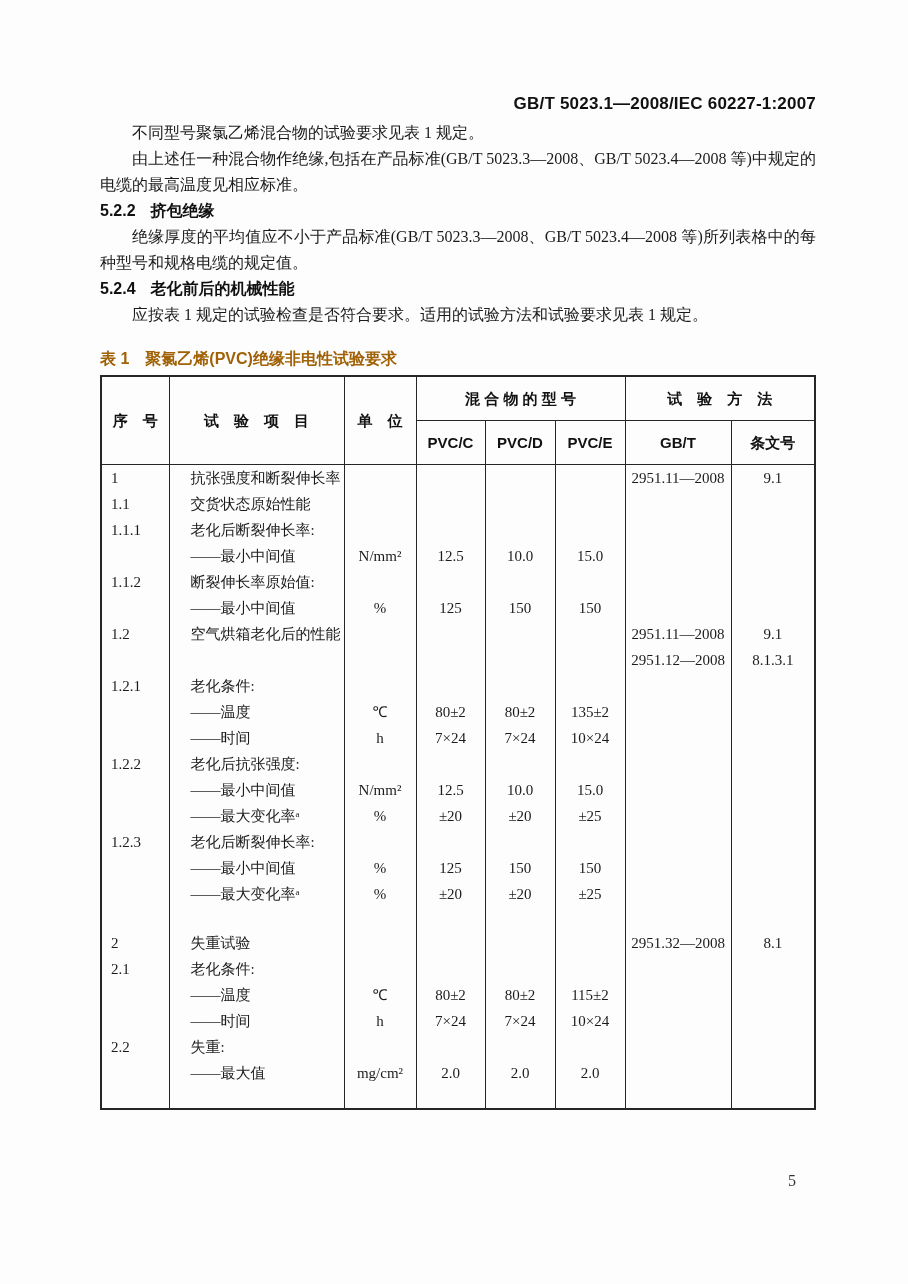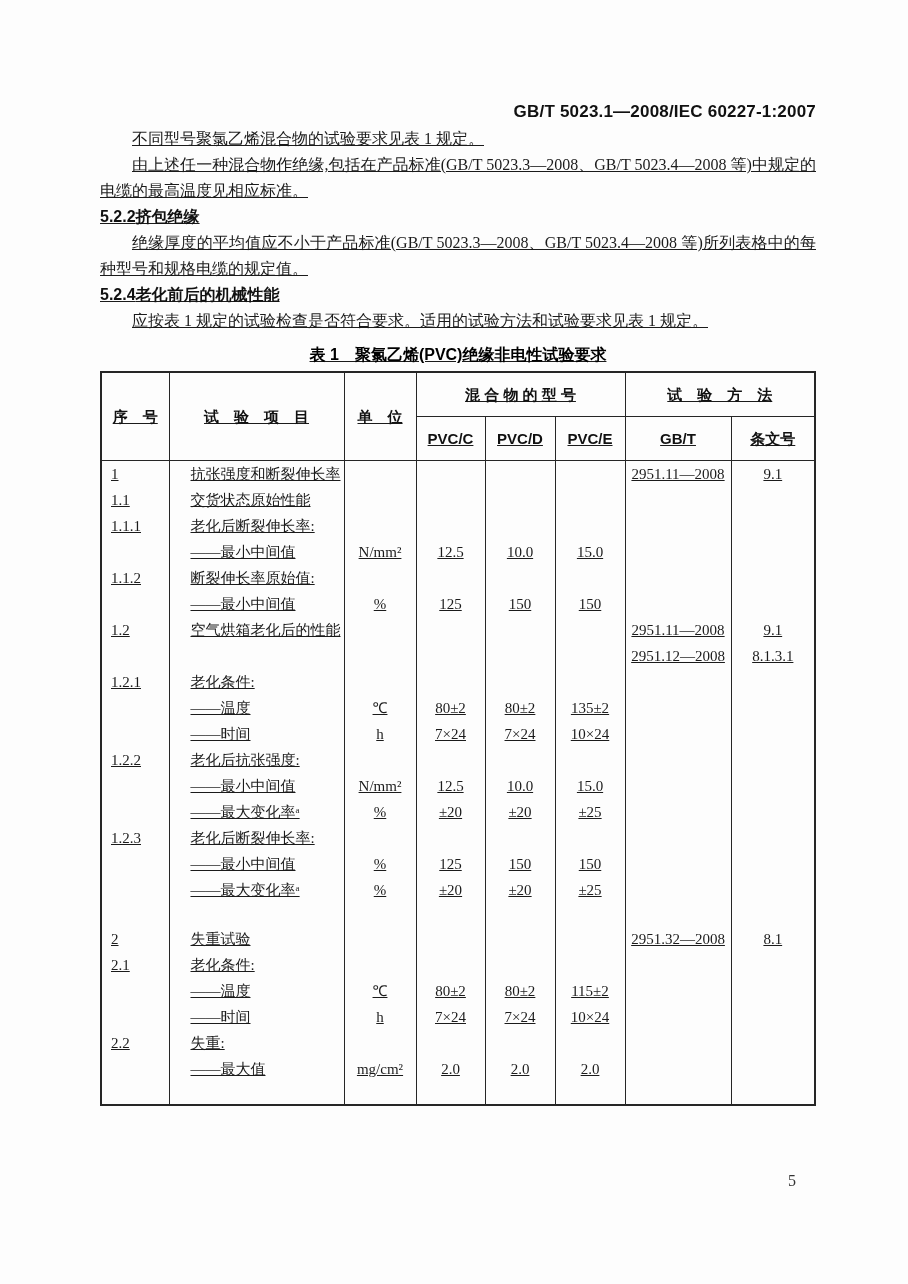--- a/index.html
+++ b/index.html
@@ -3,40 +3,40 @@
 <meta charset="utf-8">
 <style>
   html,body { margin:0; padding:0; }
   body {
     width:908px; height:1284px; position:relative;
     background:#fdfdfd;
     font-family:"Liberation Serif", serif;
     color:#1b1b1b;
   }
   .doc-header {
-    position:absolute; top:102px; left:100px; width:716px;
+    position:absolute; top:94px; left:100px; width:716px;
     text-align:right;
     font-family:"Liberation Sans", sans-serif;
     font-weight:bold; font-size:17px; letter-spacing:0.2px;
     color:#111;
   }
   .content {
-    position:absolute; top:126px; left:100px; width:716px;
-    font-size:16px; line-height:26px; text-align:justify;text-decoration:underline;
+    position:absolute; top:120px; left:100px; width:716px;
+    font-size:16px; line-height:26px; text-align:justify;
   }
   .content p { margin:0; text-indent:2em; }
   .content h3 {
     margin:0; font-family:"Liberation Sans", sans-serif;
     font-size:16px; font-weight:bold; line-height:26px; color:#111;
   }
-  .h-num { margin-right:0; }
+  .h-num { margin-right:15px; }
   .table-caption {
-    margin-top:7px; text-align:center;
+    margin-top:17px; text-align:left;
     font-family:"Liberation Sans", sans-serif;
-    font-weight:bold; font-size:16px; line-height:27px; color:#000000;
+    font-weight:bold; font-size:16px; line-height:27px; color:#a16207;
   }
   table.spec {
     margin-top:3px; width:714px;
     border-collapse:collapse; table-layout:fixed;
     border:2px solid #262626; font-size:15px;
   }
   .spec th {
     border:1px solid #262626;
     font-family:"Liberation Sans", sans-serif;
     font-weight:bold; font-size:15px; height:29px; padding:7px;

